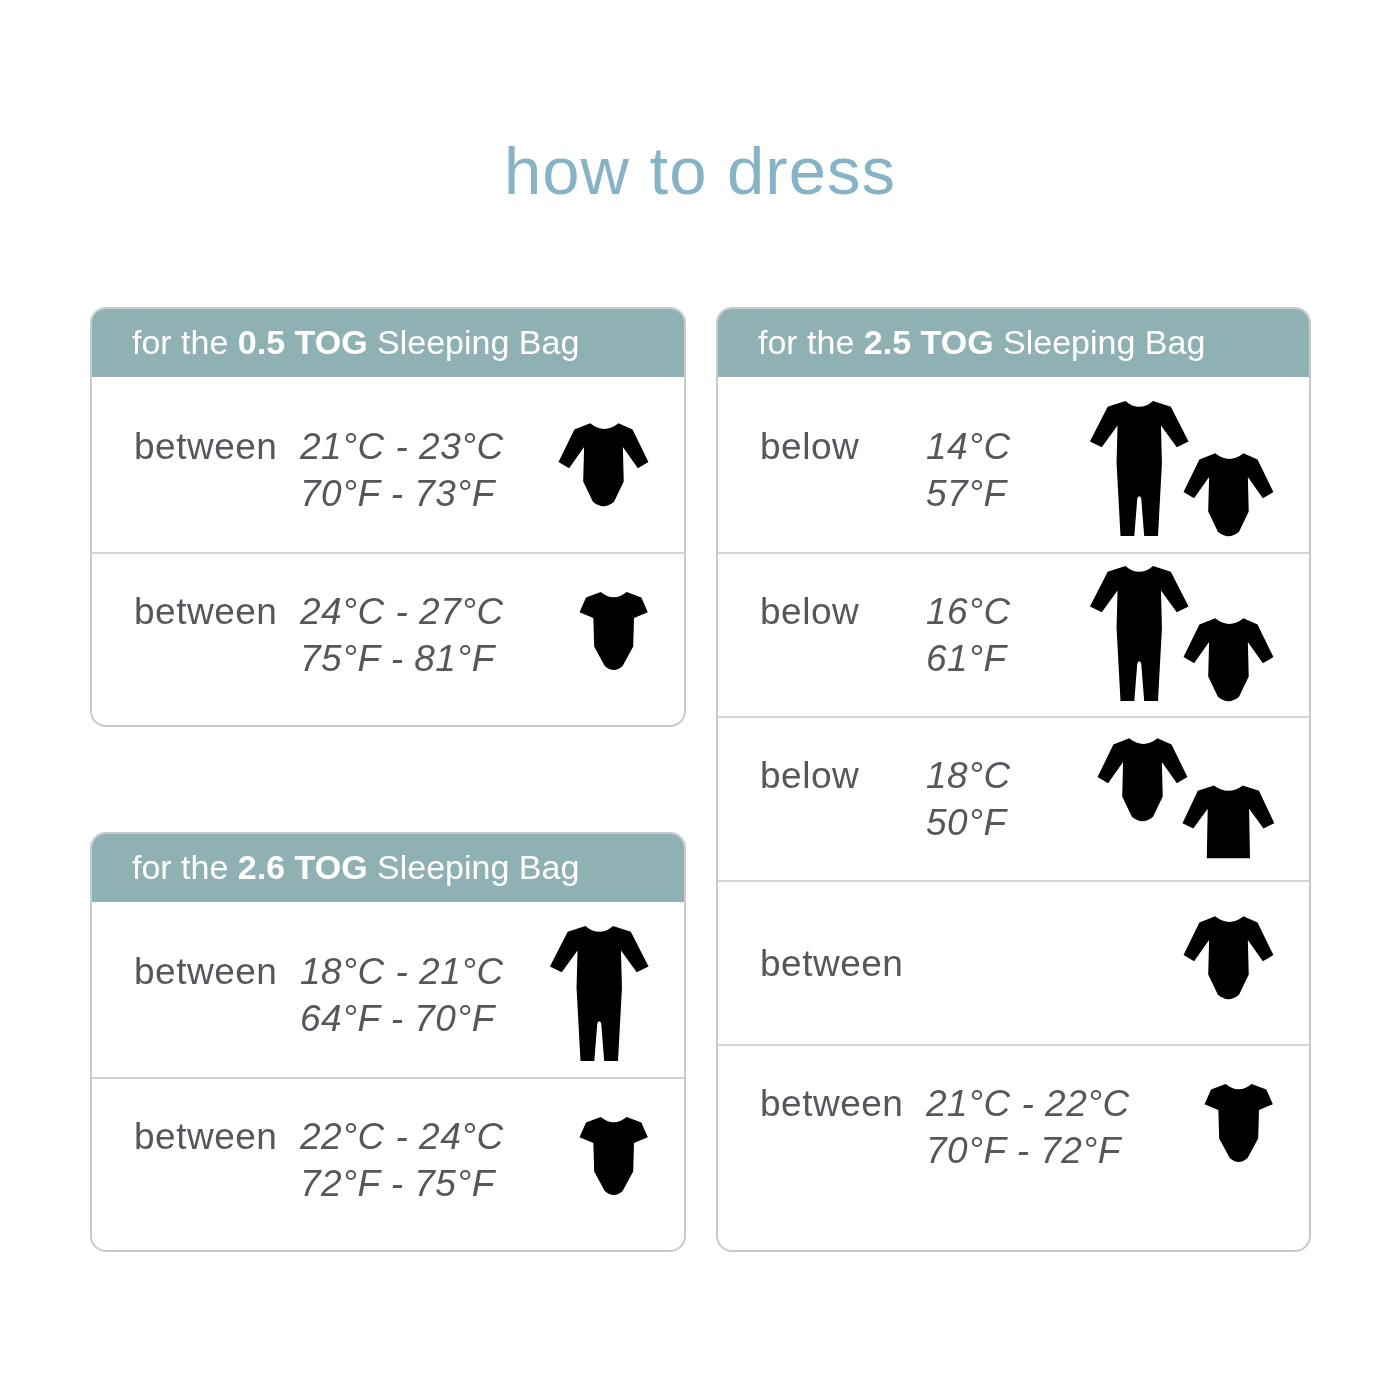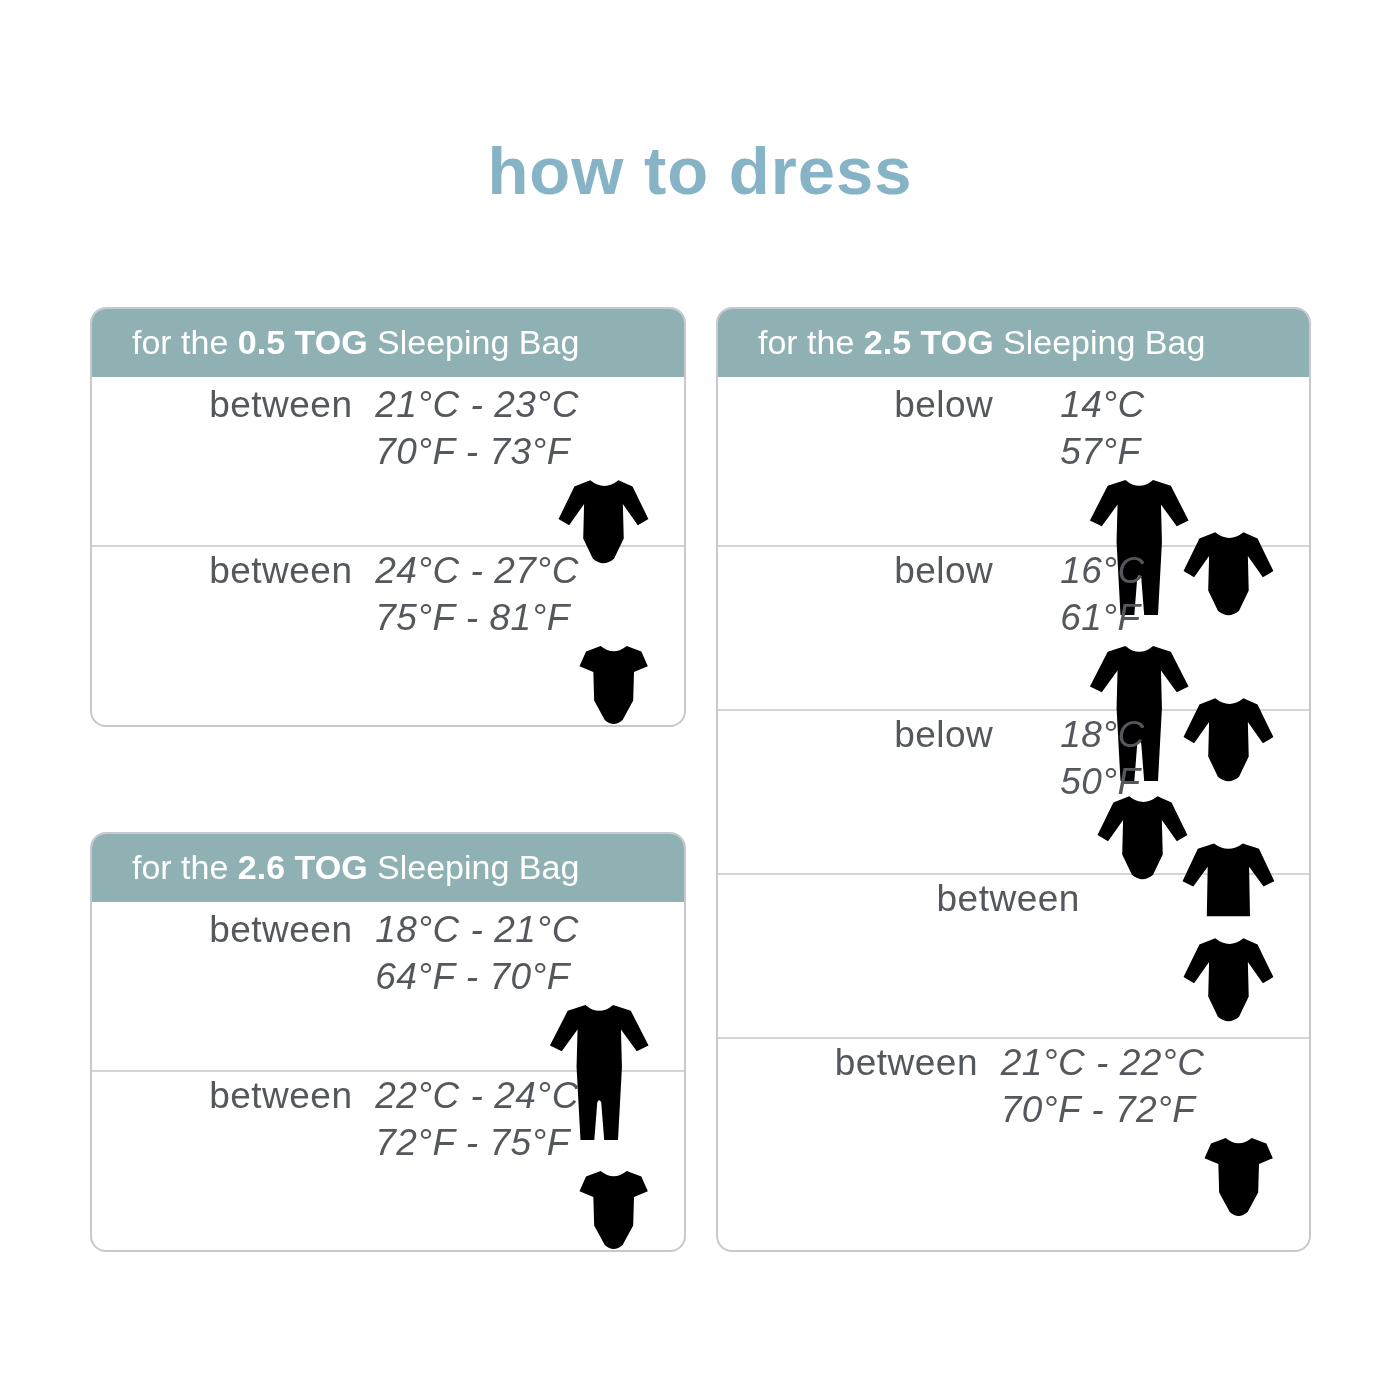--- a/index.html
+++ b/index.html
@@ -18,52 +18,51 @@
     background:#fff;
     font-family:"Liberation Sans", sans-serif;
     color:var(--text-gray);
     overflow:hidden;
   }
   .page-title{
     position:absolute;
     top:132px;left:0;width:100%;
     text-align:center;
     font-size:67px;
-    font-weight:700;
+    font-weight:400;
     letter-spacing:1px;
     color:var(--title-blue);
   }
   .card{
     position:absolute;
     background:var(--card-bg);
     border:2px solid var(--border-gray);
     border-radius:16px;
     overflow:hidden;
   }
   .card-05{left:90px;top:307px;width:596px;height:420px;}
   .card-15{left:90px;top:832px;width:596px;height:420px;}
   .card-25{left:716px;top:307px;width:595px;height:945px;}
   .card-header{
     height:70px;
-    margin:-2px -2px 4px -2px; 
+    margin:-2px -2px 11px -2px; 
     background:var(--header-teal);
     color:#fff;
     font-size:34px;
     display:flex;
     align-items:center;
     padding-left:42px;
     white-space:pre;
   }
   .card-header .tog{font-weight:700;}
   .temp-row{
     height:164px;
     display:flex;
     align-items:center;
     padding:0 30px 0 42px;
-    flex-direction:column;
   }
   .temp-row + .temp-row{border-top:2px solid var(--divider-gray);}
   .row-textgroup{
     display:flex;
     align-items:flex-start;
     flex:1 1 auto;
   }
   .qualifier{
     width:166px;
     flex:0 0 166px;

